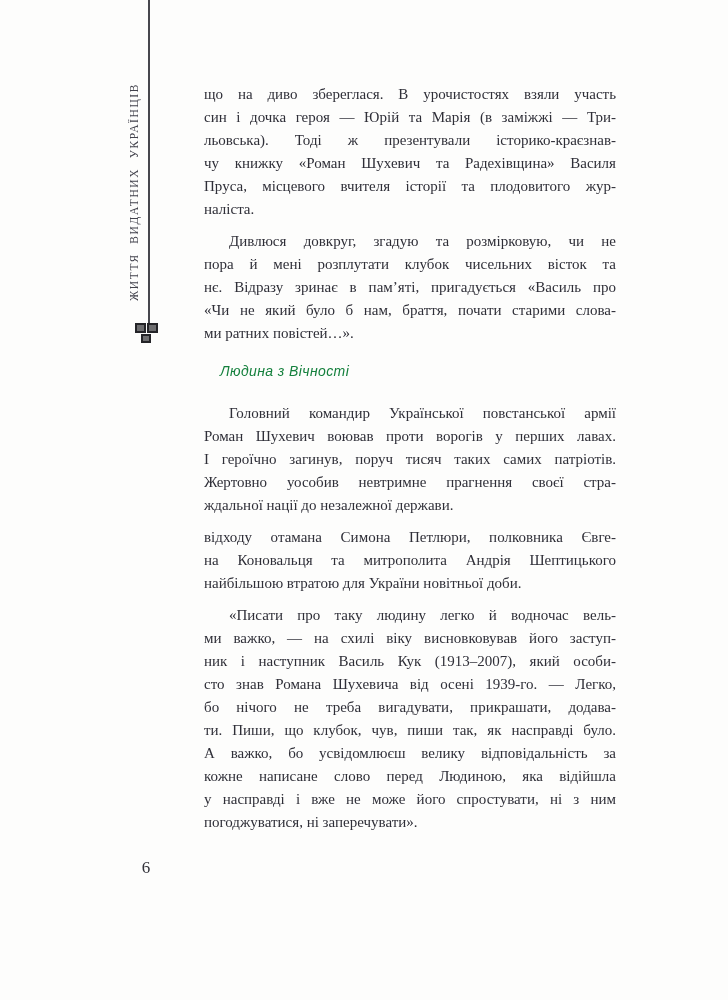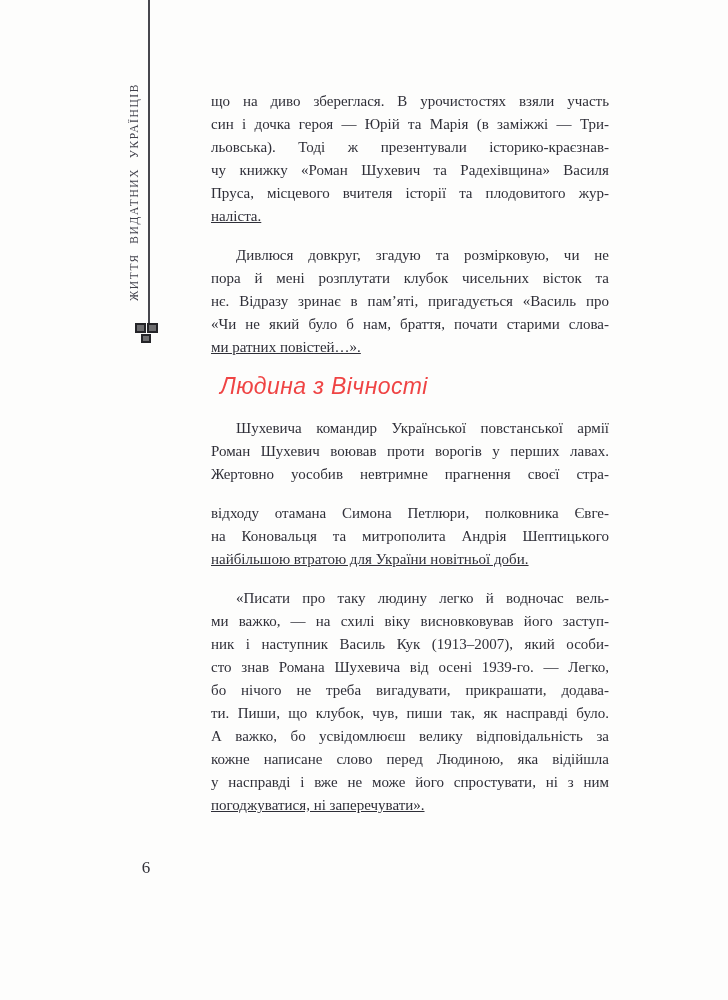--- a/index.html
+++ b/index.html
@@ -62,37 +62,37 @@
   
   .text-block {
     position: absolute;
     left: 195px;
     top: 74px;
     width: 430px;
     font-size: 15px;
     line-height: 23px;
     color: #2f2f38;
   }
-  .paragraph { margin: 16px; }
+  .paragraph { margin: 9px; }
   .line {
     text-align: justify;
     text-align-last: justify;
     white-space: normal;
   }
-  .line.last { text-align-last: left; text-decoration: underline; }
+  .line.last { text-align-last: left; }
   .line.indent { text-indent: 25px; }
 
   .section-heading {
     margin: 15px 0 20px 25px;
     font-family: "Liberation Sans", "DejaVu Sans", sans-serif;
     font-style: italic;
-    font-size: 23px;
+    font-size: 14px;
     line-height: 22px;
     letter-spacing: 0.4px;
-    color: #ef4444;
+    color: #15803d;
   }
 
   .page-number {
     position: absolute;
     left: 134px;
     top: 858px;
     width: 24px;
     text-align: center;
     font-size: 17px;
     color: #33333b;
@@ -124,23 +124,25 @@
       </div>
       <div class="paragraph">
         <div class="line indent">Дивлюся довкруг, згадую та розмірковую, чи не</div>
         <div class="line">пора й мені розплутати клубок чисельних вісток та</div>
         <div class="line">нє. Відразу зринає в пам’яті, пригадується «Василь про</div>
         <div class="line">«Чи не який було б нам, браття, почати старими слова-</div>
         <div class="line last">ми ратних повістей…».</div>
       </div>
       <div class="section-heading">Людина з Вічності</div>
       <div class="paragraph">
-        <div class="line indent">Шухевича командир Української повстанської армії</div>
+        <div class="line indent">Головний командир Української повстанської армії</div>
         <div class="line">Роман Шухевич воював проти ворогів у перших лавах.</div>
+        <div class="line">І героїчно загинув, поруч тисяч таких самих патріотів.</div>
         <div class="line">Жертовно уособив невтримне прагнення своєї стра-</div>
+        <div class="line last">ждальної нації до незалежної держави.</div>
       </div>
       <div class="paragraph">
         <div class="line">відходу отамана Симона Петлюри, полковника Євге-</div>
         <div class="line">на Коновальця та митрополита Андрія Шептицького</div>
         <div class="line last">найбільшою втратою для України новітньої доби.</div>
       </div>
       <div class="paragraph">
         <div class="line indent">«Писати про таку людину легко й водночас вель-</div>
         <div class="line">ми важко, — на схилі віку висновковував його заступ-</div>
         <div class="line">ник і наступник Василь Кук (1913–2007), який особи-</div>

